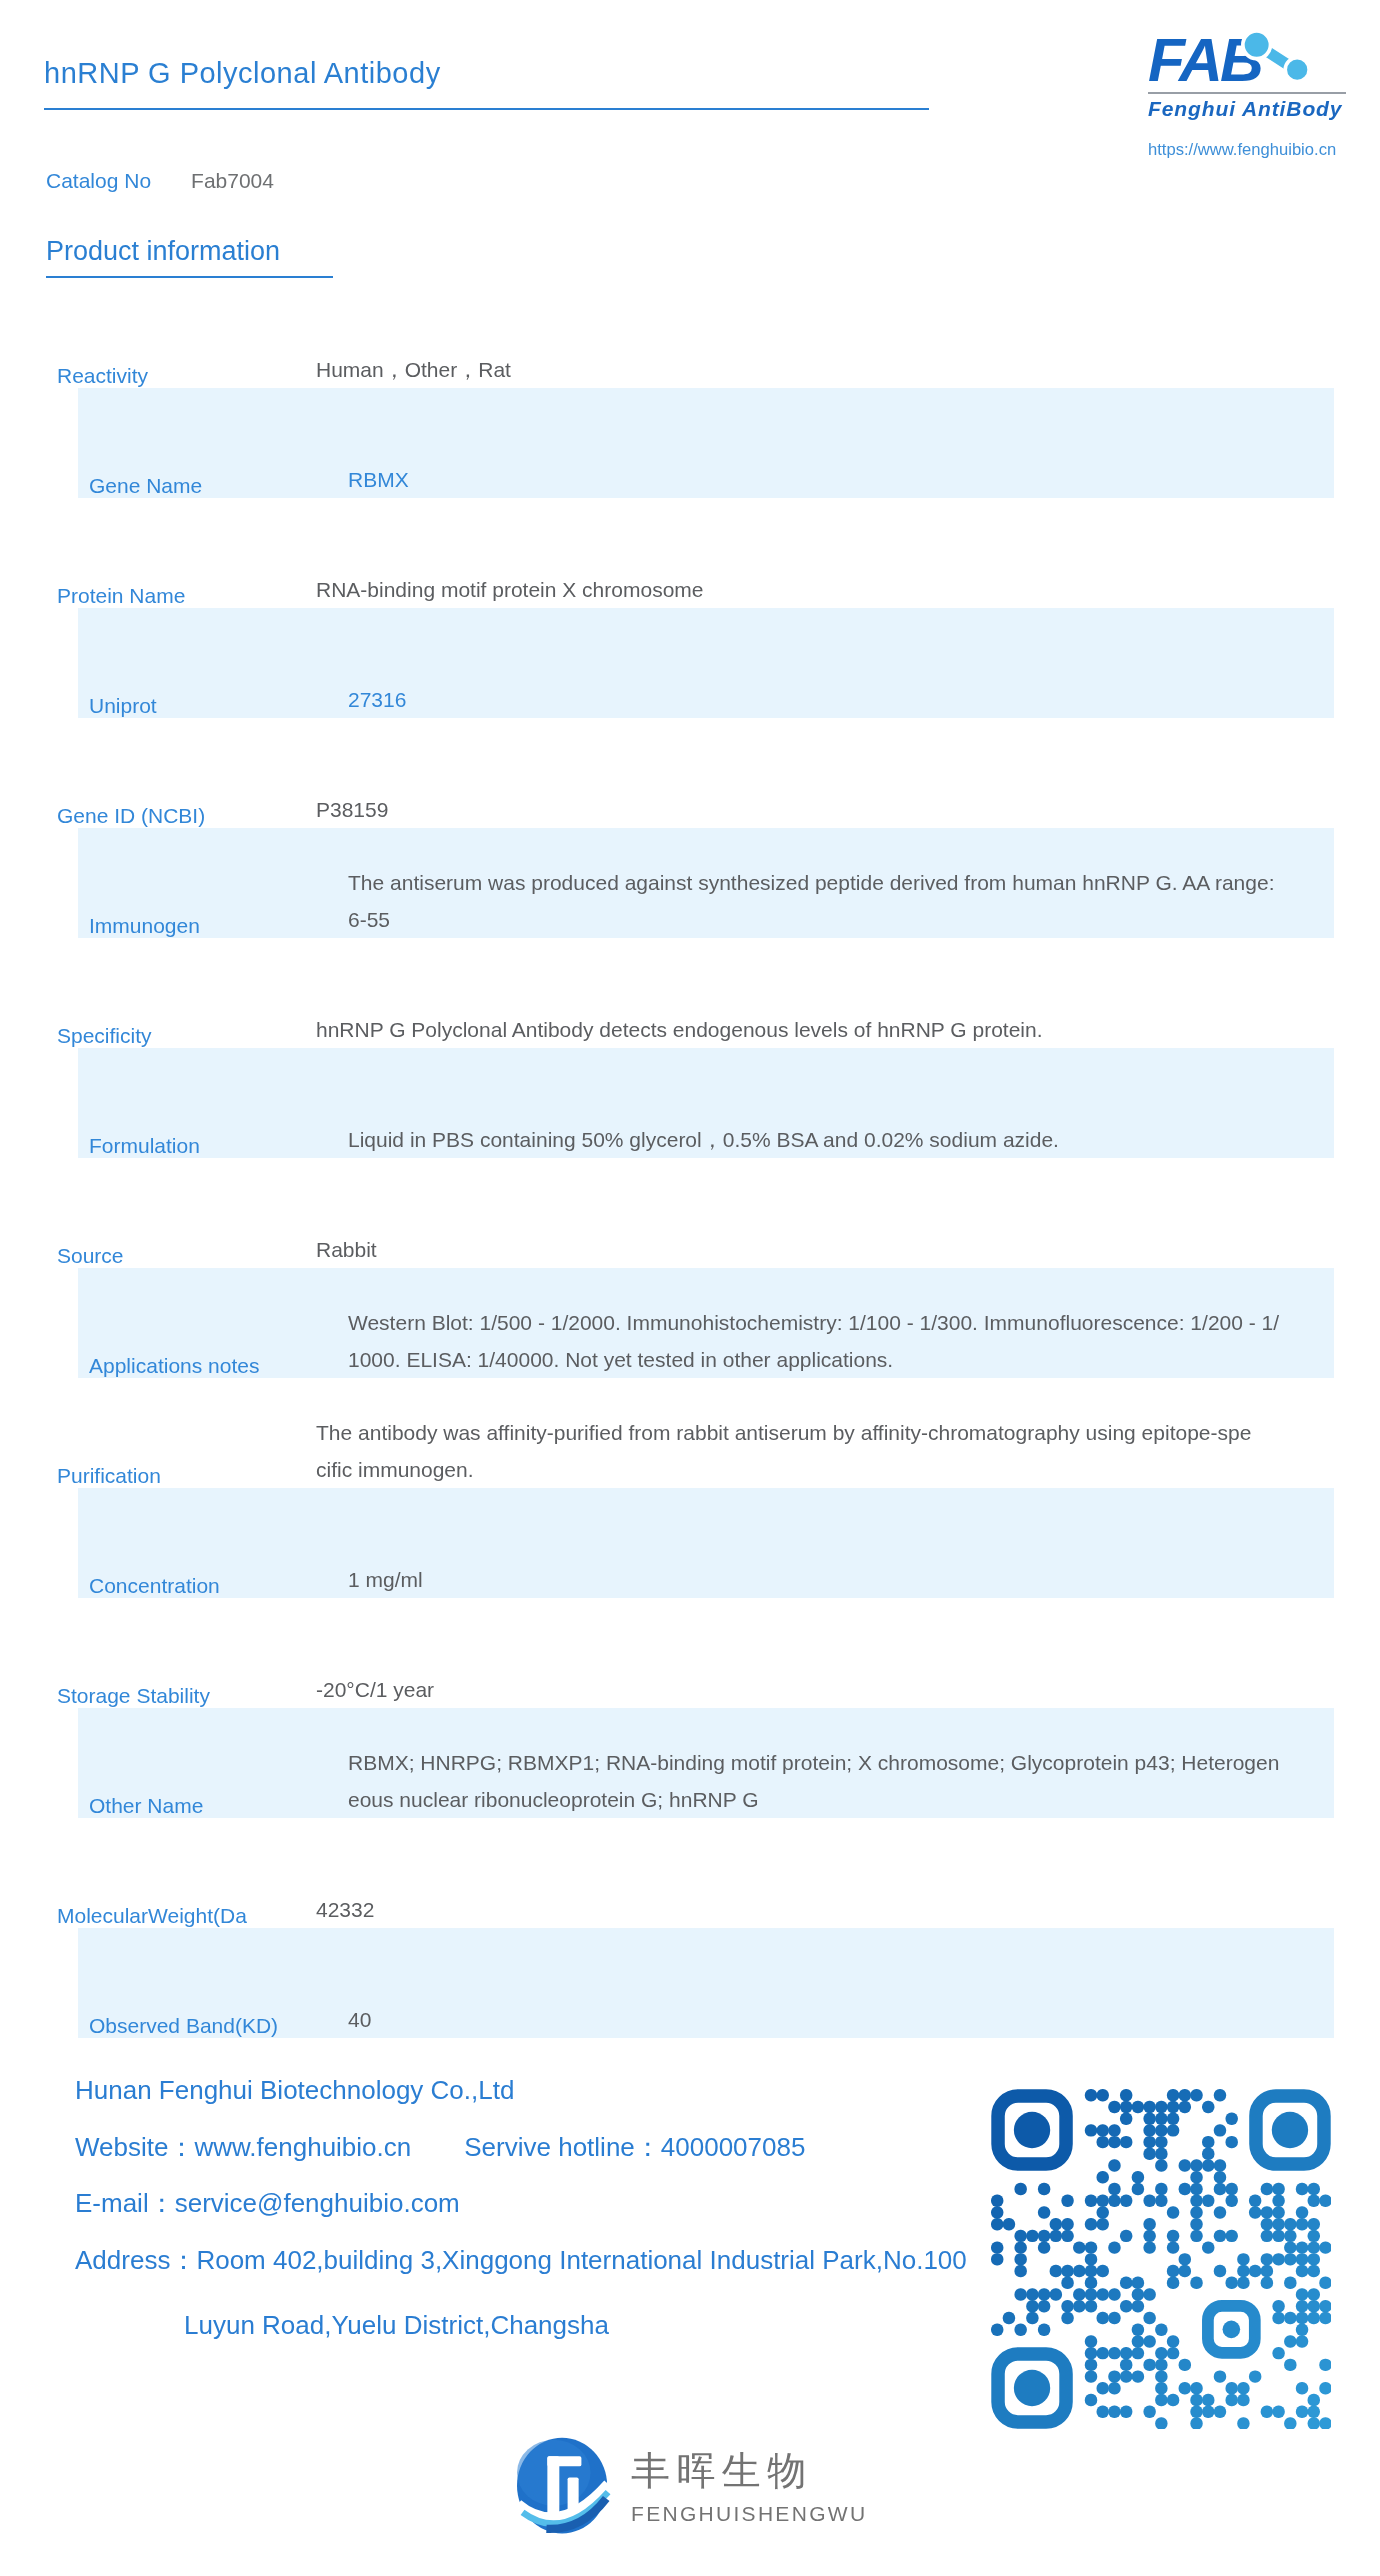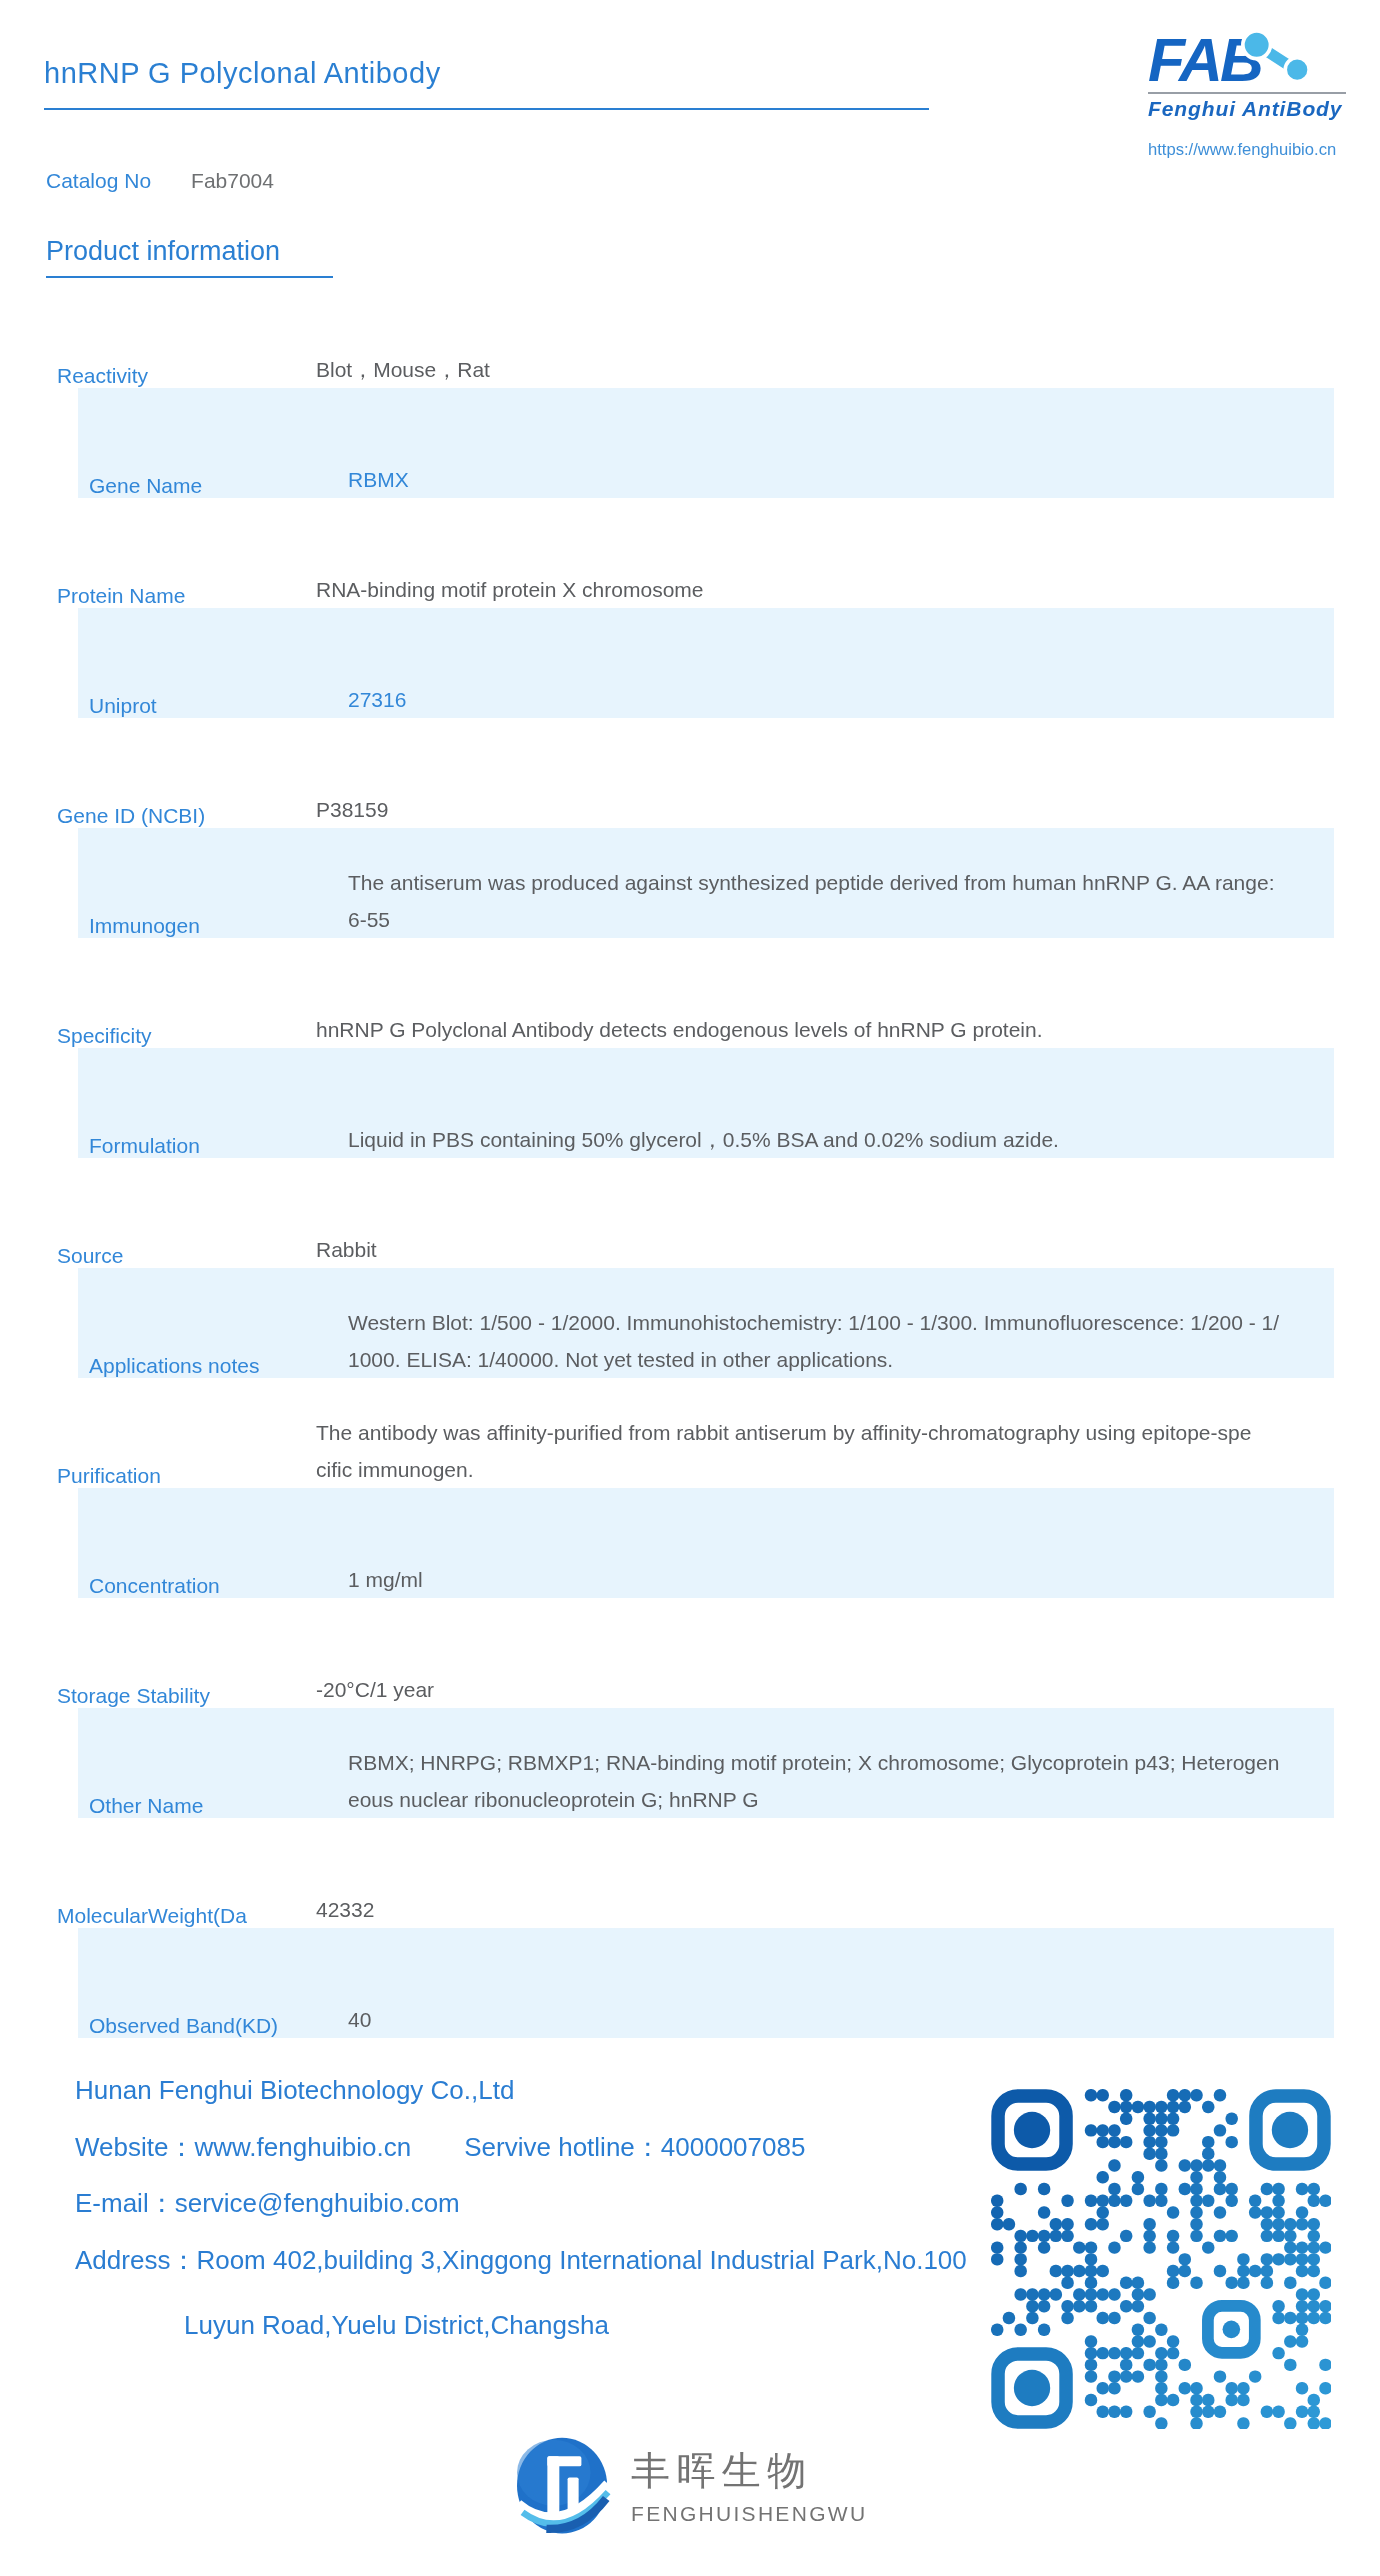--- a/index.html
+++ b/index.html
@@ -98,21 +98,21 @@
   <div class="catalog-line">
     <span class="catalog-label">Catalog No</span><span class="catalog-value">Fab7004</span>
   </div>
 
   <div class="section-heading">Product information</div>
   <div class="heading-rule"></div>
 
   <div class="product-table">
       <div class="row">
         <div class="row-label">Reactivity</div>
-        <div class="row-value">Blot，Mouse，Rat</div>
+        <div class="row-value">Human，Other，Rat</div>
       </div>
       <div class="row alt">
         <div class="row-label">Gene Name</div>
         <div class="row-value link">RBMX</div>
       </div>
       <div class="row">
         <div class="row-label">Protein Name</div>
         <div class="row-value">RNA-binding motif protein X chromosome</div>
       </div>
       <div class="row alt">

